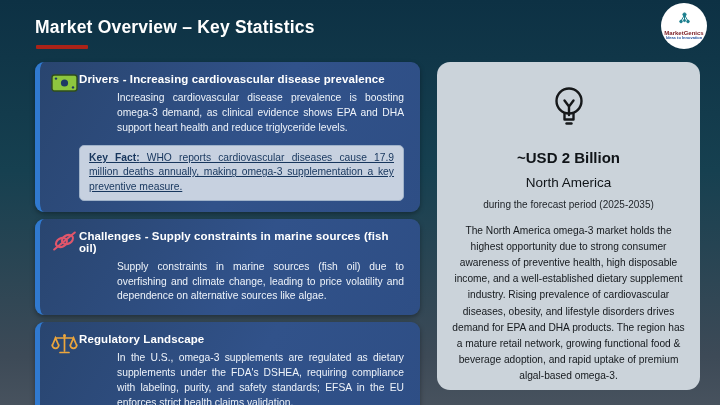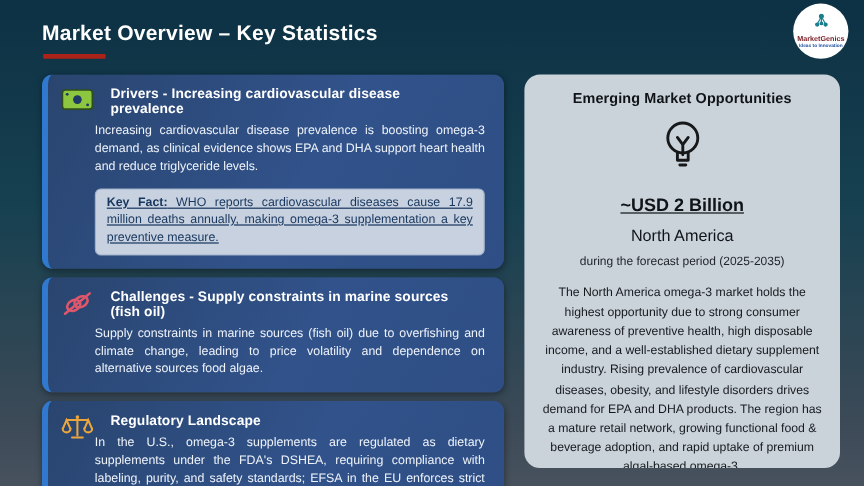--- a/index.html
+++ b/index.html
@@ -28,37 +28,37 @@
   
   .cards { position:absolute; left:35px; top:62px; width:385px; }
   .card {
     position:relative; border-radius:9px; margin-bottom:7px;
     background:linear-gradient(120deg,#29456f 0%, #31528a 55%, #2e4e85 100%);
     border-left:5px solid #3079cf;
     box-shadow:0 2px 5px rgba(0,0,0,.35);
     padding:9px 16px 11px 39px; color:#ffffff;
   }
   .card-icon { position:absolute; left:11px; top:11px; }
-  .card-title { font-size:11.5px; font-weight:bold; margin:2px 13px 6px; letter-spacing:.1px; }
-  .card-body { font-size:10.3px; line-height:1.45; text-align:justify; color:#eef3fa; }
+  .card-title { font-size:11.5px; font-weight:bold; margin:2px 0 6px; letter-spacing:.1px; }
+  .card-body { font-size:10.3px; line-height:1.45; text-align:justify; color:#eef3fa;margin-left:38px; }
   .callout {
     margin-top:9px; background:#c7d1e0; color:#17365d;
     border:1px solid #9fb2c9; border-radius:5px;
     padding:5px 9px; font-size:10.3px; line-height:1.42; text-align:justify;text-decoration:underline;
   }
   .callout-label { font-weight:bold; }
   
   .opportunity {
     position:absolute; left:437px; top:62px; width:263px; height:328px;
     background:#cbd3da; border-radius:13px; text-align:center; color:#101418;
     padding:13px 15px; overflow:hidden;
   }
   .opp-title { font-size:12px; font-weight:bold; letter-spacing:.1px; }
   .opp-bulb { display:block; margin:10px auto 0; }
-  .opp-value { font-size:15px; font-weight:bold; margin-top:16px;text-decoration:underline; }
+  .opp-value { font-size:15px; font-weight:bold; margin-top:16px; }
   .opp-sub { font-size:10px; margin-top:13px; color:#22262b; }
   .opp-region { font-size:13.5px; font-weight:normal; margin-top:9px; }
   .opp-period { font-size:10px; margin-top:9px; color:#22262b; }
   .opp-desc { font-size:10.2px; line-height:1.58; margin-top:13px; color:#15191d; }
 </style>
 </head>
 <body>
 
 <div class="slide">
 
@@ -105,21 +105,21 @@
       <span class="card-icon">
         <svg width="27" height="22" viewBox="0 0 27 22">
           <g fill="none" stroke="#e0566b" stroke-width="2.1" stroke-linecap="round">
             <ellipse cx="10.5" cy="12.5" rx="5.8" ry="4.2" transform="rotate(-28 10.5 12.5)"></ellipse>
             <ellipse cx="16.5" cy="9.5" rx="5.8" ry="4.2" transform="rotate(-28 16.5 9.5)"></ellipse>
             <line x1="3.2" y1="19.5" x2="23.8" y2="2.5"></line>
           </g>
         </svg>
       </span>
       <div class="card-title">Challenges - Supply constraints in marine sources (fish oil)</div>
-      <div class="card-body">Supply constraints in marine sources (fish oil) due to overfishing and climate change, leading to price volatility and dependence on alternative sources food algae.</div>
+      <div class="card-body">Supply constraints in marine sources (fish oil) due to overfishing and climate change, leading to price volatility and dependence on alternative sources like algae.</div>
     </div>
 
     <div class="card">
       <span class="card-icon">
         <svg width="27" height="23" viewBox="0 0 27 23">
           <g fill="none" stroke="#eda63c" stroke-width="1.7" stroke-linecap="round">
             <line x1="13.5" y1="3.2" x2="13.5" y2="18"></line>
             <line x1="4.5" y1="5" x2="22.5" y2="5"></line>
             <path d="M1.5 12 L4.5 5 L7.5 12"></path>
             <path d="M1.2 12 a3.3 3.3 0 0 0 6.6 0"></path>
@@ -131,21 +131,20 @@
         </svg>
       </span>
       <div class="card-title">Regulatory Landscape</div>
       <div class="card-body">In the U.S., omega-3 supplements are regulated as dietary supplements under the FDA's DSHEA, requiring compliance with labeling, purity, and safety standards; EFSA in the EU enforces strict health claims validation.</div>
 
     </div>
 
   </div>
 
   <div class="opportunity">
-    <div class="opp-title">Emerging Market Opportunities</div>
     <span>
       <svg class="opp-bulb" width="42" height="48" viewBox="0 0 42 48">
         <g fill="none" stroke="#16181a" stroke-width="2.4" stroke-linecap="round" stroke-linejoin="round">
           <circle cx="21" cy="16" r="12.5"></circle>
           <path d="M21 30 L21 21.5 M21 21.5 L16.5 15.5 M21 21.5 L25.5 15.5"></path>
           <path d="M16.5 28.5 L16.5 34.5 L25.5 34.5 L25.5 28.5"></path>
           <line x1="18.5" y1="38.5" x2="23.5" y2="38.5"></line>
         </g>
       </svg>
     </span>

